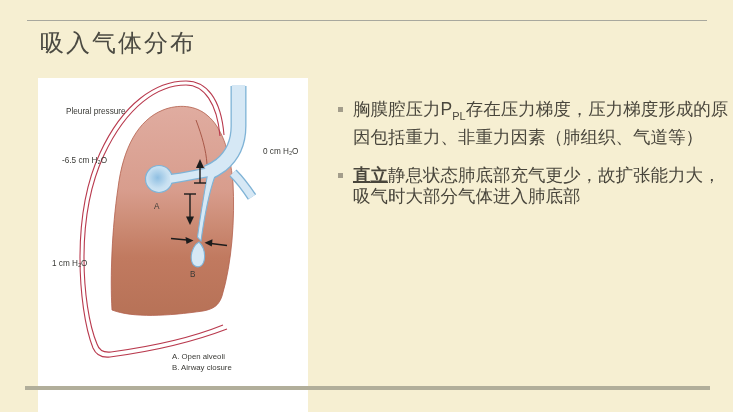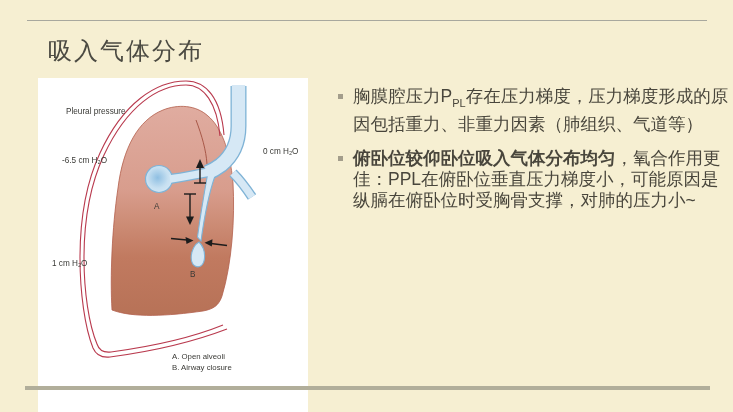--- a/index.html
+++ b/index.html
@@ -3,34 +3,34 @@
 <meta charset="utf-8">
 <style>
   html,body{margin:0;padding:0}
   body{
     width:733px;height:412px;position:relative;overflow:hidden;
     background:#f6efd2;
     font-family:"Liberation Sans","DejaVu Sans",sans-serif;
   }
   .top-rule{position:absolute;left:27px;top:20px;width:680px;height:1px;background:#a8a89e}
   .slide-title{
-    position:absolute;left:40px;top:27px;margin:8px;
+    position:absolute;left:40px;top:27px;margin:0;
     font-size:24px;font-weight:500;letter-spacing:2px;color:#4b4a42;
   }
   .figure-box{
     position:absolute;left:38px;top:78px;width:270px;height:343px;background:#ffffff;
   }
   .figure-box svg{display:block}
   .svg-label{font-size:8.2px;fill:#3a3a36}
   .svg-label-small{font-size:7.8px;fill:#3a3a36}
   .bullets{
     position:absolute;left:337px;top:82px;width:392px;margin:0;padding:0;list-style:none;
     font-size:17.5px;line-height:21px;color:#49463c;
   }
-  .bullets li{position:relative;padding-left:16px;margin:4px 0 13px 0}
+  .bullets li{position:relative;padding-left:16px;margin:17px 0 13px 0}
   .bullet-marker{position:absolute;left:1px;top:8px;width:5px;height:5px;background:#a39d8b}
   .bold{font-weight:bold}
   .u{text-decoration:underline}
   sub.ppl{font-size:11px}
   .bottom-rule{position:absolute;left:25px;top:386px;width:685px;height:4px;background:#b1ae9a}
 </style>
 </head>
 <body>
 
 <div class="slide">
@@ -121,19 +121,19 @@
     </svg>
   </div>
 
   <ul class="bullets">
     <li>
       <span class="bullet-marker"></span>
       <span>胸膜腔压力P</span><sub class="ppl">PL</sub><span>存在压力梯度，压力梯度形成的原因包括重力、非重力因素（肺组织、气道等）</span>
     </li>
     <li>
       <span class="bullet-marker"></span>
-      <span class="bold">俯卧位较仰卧位吸入气体分布均匀</span><span>，氧合作用更佳：PPL在俯卧位垂直压力梯度小，可能原因是纵膈在俯卧位时受胸骨支撑，对肺的压力小~</span>
+      <span class="bold u">直立</span><span>静息状态肺底部充气更少，故扩张能力大，吸气时大部分气体进入肺底部</span>
     </li>
   </ul>
 
   <div class="bottom-rule"></div>
 
 </div>
 
 </body></html>

